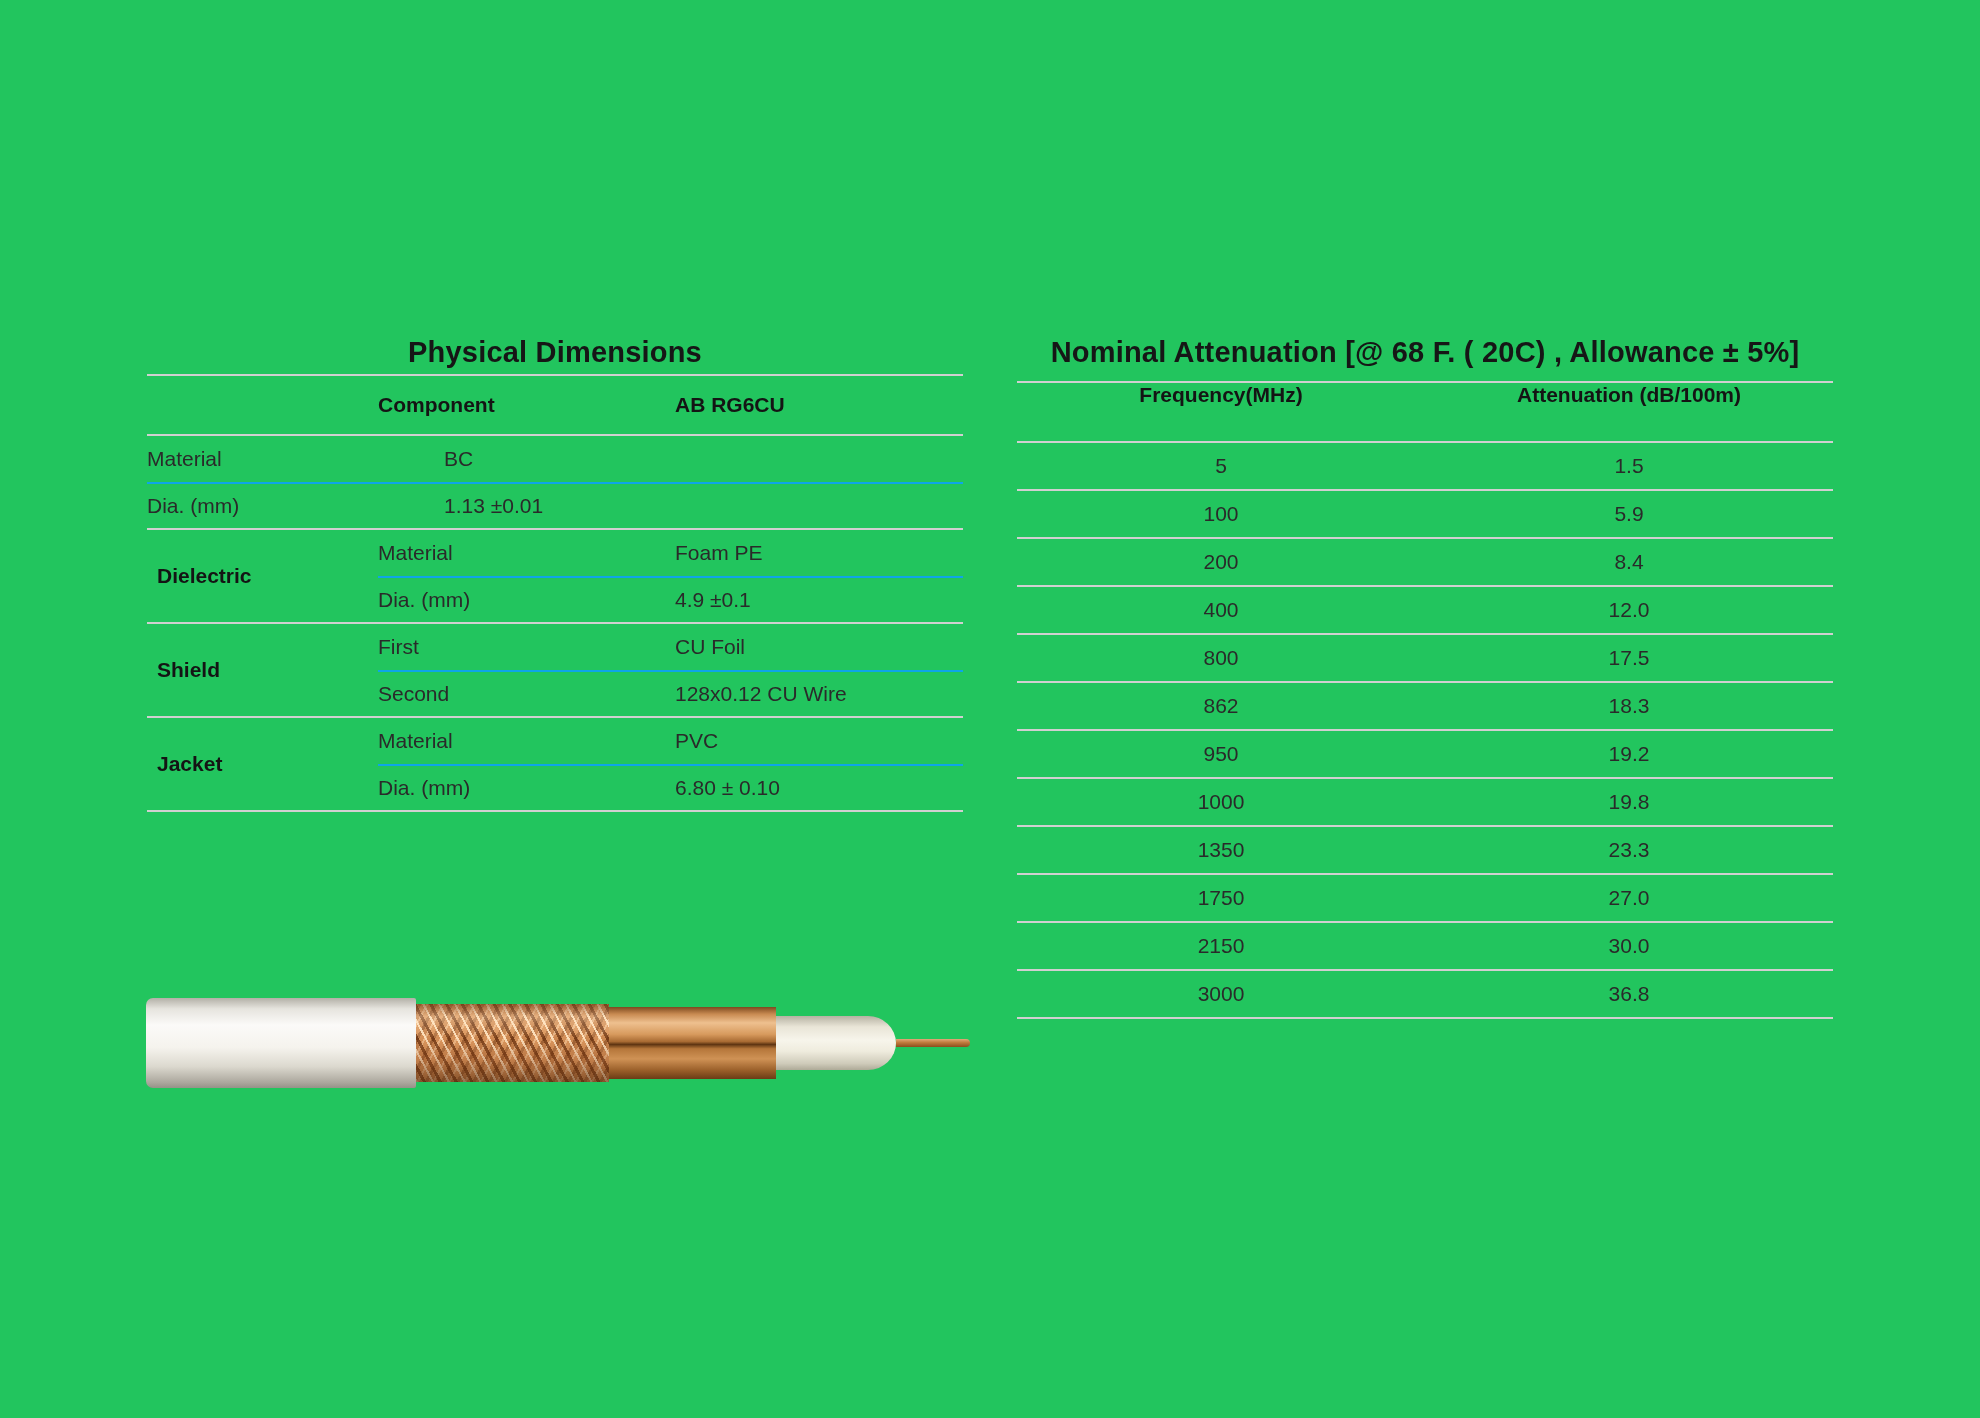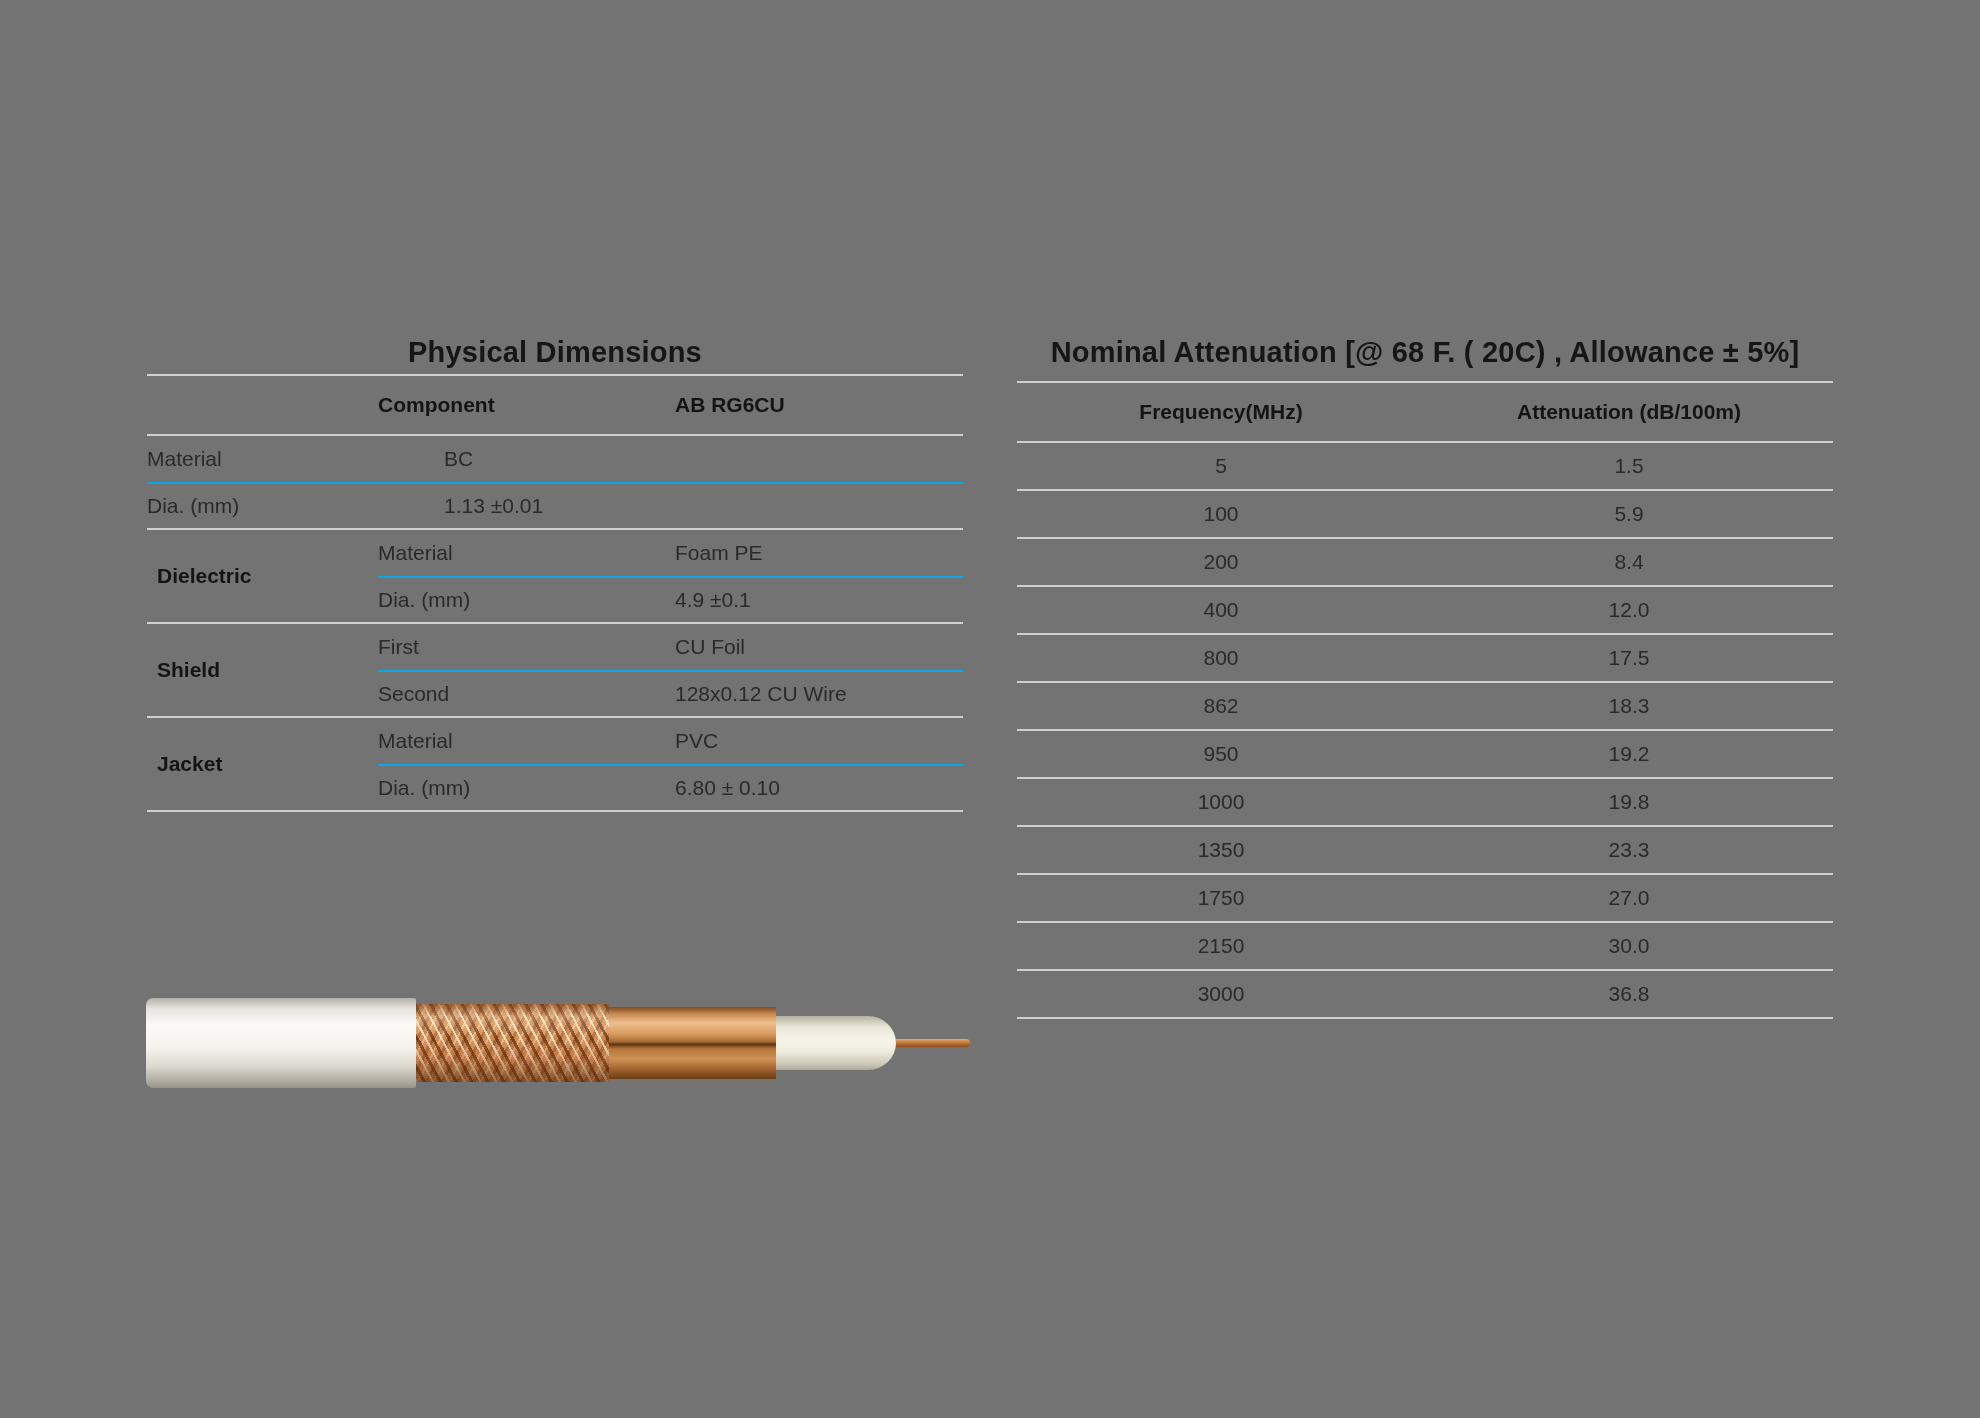--- a/index.html
+++ b/index.html
@@ -1,20 +1,20 @@
 <!DOCTYPE html>
 <html><head>
 <meta charset="utf-8">
 <style>
   * { margin:0; padding:0; box-sizing:border-box; }
   html,body { background:#ffffff; }
   .page {
     position:relative;
     width:1980px; height:1418px;
-    background:#737373;
+    background:#22c55e;
     font-family:"Liberation Sans", sans-serif;
     color:#2a2a2a;
     overflow:hidden;
   }
   .tbl-title {
     position:absolute; top:336px; width:816px;
     text-align:center;
     font-size:29px; font-weight:700; color:#161616;
     letter-spacing:.2px;
   }
@@ -49,21 +49,20 @@
 
   
   .tbl-right {
     position:absolute; left:1017px; top:381px; width:816px;
     font-size:21px;
   }
   .rhdr {
     display:flex; height:62px;
     border-top:2px solid #d0d0d0;
     border-bottom:2px solid #d0d0d0;
-    align-items:center;
     font-weight:700; color:#141414;
   }
   .rhdr .rcell { font-weight:700; }
   .rrow {
     display:flex; height:48px;
     border-bottom:2px solid #d0d0d0;
     align-items:center;
   }
   .rcell { width:50%; text-align:center; }
 

